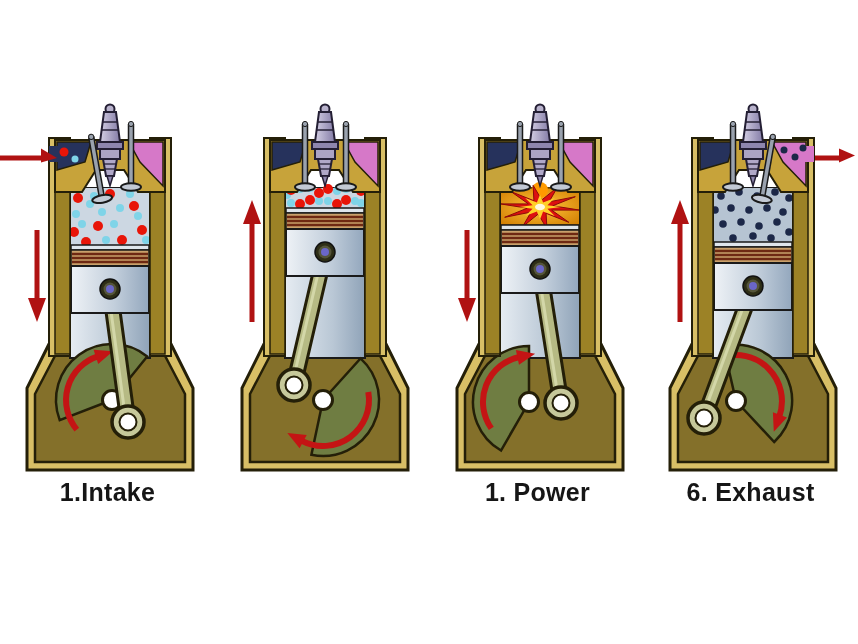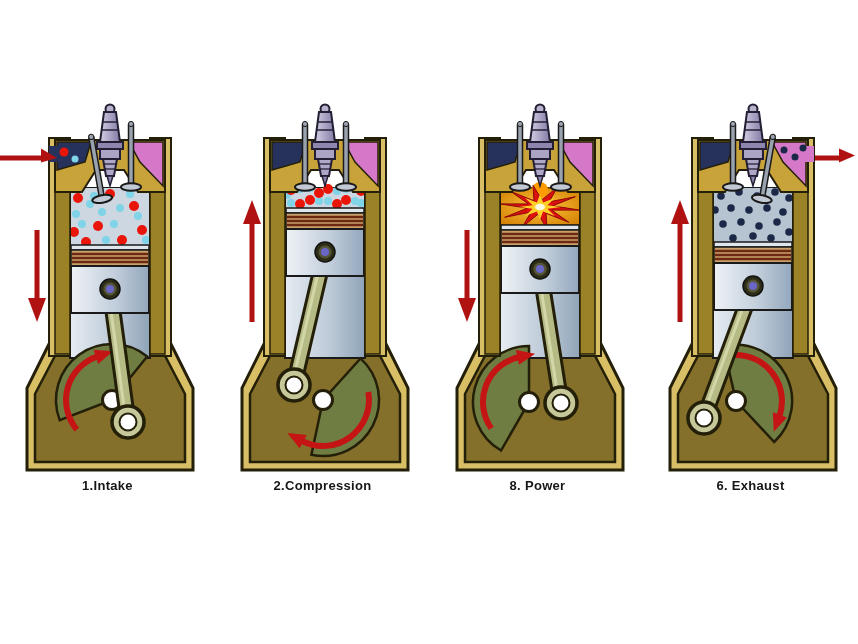--- a/index.html
+++ b/index.html
@@ -1,21 +1,21 @@
 <!DOCTYPE html>
 <html><head>
 <meta charset="utf-8">
 <style>
   html,body{margin:0;padding:0;background:#ffffff;}
   .canvas{position:relative;width:858px;height:644px;background:#ffffff;overflow:hidden;
           font-family:"Liberation Sans",sans-serif;}
   .panel{position:absolute;top:100px;width:215px;height:430px;}
   .panel svg{display:block;}
   .stroke-label{position:absolute;top:378px;left:0;width:100%;text-align:center;
-                font-weight:bold;font-size:13px;color:#161616;letter-spacing:.3px;
+                font-weight:bold;font-size:25px;color:#161616;letter-spacing:.3px;
                 font-family:"Liberation Sans",sans-serif;}
 </style>
 </head>
 <body>
 
 <div class="canvas">
   <div class="panel" id="panel-0" style="left:0">
     <svg width="215" height="380" viewBox="0 0 215 380">
         <defs>
     <linearGradient id="bore0" x1="0" y1="0" x2="1" y2="0">
@@ -258,21 +258,20 @@
           <line x1="131" y1="24" x2="131" y2="85" stroke="#1a1a1a" stroke-width="6.5"></line>
           <line x1="131" y1="24" x2="131" y2="85" stroke="#9aa2ae" stroke-width="3.5"></line>
           <circle cx="131" cy="24" r="2.6" fill="#9aa2ae" stroke="#1a1a1a" stroke-width="1"></circle>
           <ellipse cx="131" cy="87" rx="10" ry="3.8" fill="#c2c9d4" stroke="#1a1a1a" stroke-width="2"></ellipse>
         </g>
         <g fill="#b01212">
       <rect x="34.5" y="122" width="5" height="100"></rect>
           <polygon points="28,124 46,124 37,100"></polygon>
         </g>
       </svg>
-    <div class="stroke-label">2.Compression</div>
   </div>
   <div class="panel" id="panel-2" style="left:430px">
     <svg width="215" height="380" viewBox="0 0 215 380">
         <defs>
     <linearGradient id="bore2" x1="0" y1="0" x2="1" y2="0">
       <stop offset="0" stop-color="#e6ecf2"></stop>
             <stop offset="0.6" stop-color="#b9c7d5"></stop>
             <stop offset="1" stop-color="#8fa3b8"></stop>
     </linearGradient>
     <linearGradient id="pist2" x1="0" y1="0" x2="1" y2="0">
@@ -366,21 +365,21 @@
           <line x1="131" y1="24" x2="131" y2="85" stroke="#1a1a1a" stroke-width="6.5"></line>
           <line x1="131" y1="24" x2="131" y2="85" stroke="#9aa2ae" stroke-width="3.5"></line>
           <circle cx="131" cy="24" r="2.6" fill="#9aa2ae" stroke="#1a1a1a" stroke-width="1"></circle>
           <ellipse cx="131" cy="87" rx="10" ry="3.8" fill="#c2c9d4" stroke="#1a1a1a" stroke-width="2"></ellipse>
         </g>
         <g fill="#b01212">
       <rect x="34.5" y="130" width="5" height="70"></rect>
           <polygon points="28,198 46,198 37,222"></polygon>
         </g>
       </svg>
-    <div class="stroke-label">8. Power</div>
+    <div class="stroke-label">1. Power</div>
   </div>
   <div class="panel" id="panel-3" style="left:643px">
     <svg width="215" height="380" viewBox="0 0 215 380">
         <defs>
     <linearGradient id="bore3" x1="0" y1="0" x2="1" y2="0">
       <stop offset="0" stop-color="#e6ecf2"></stop>
             <stop offset="0.6" stop-color="#b9c7d5"></stop>
             <stop offset="1" stop-color="#8fa3b8"></stop>
     </linearGradient>
     <linearGradient id="pist3" x1="0" y1="0" x2="1" y2="0">

